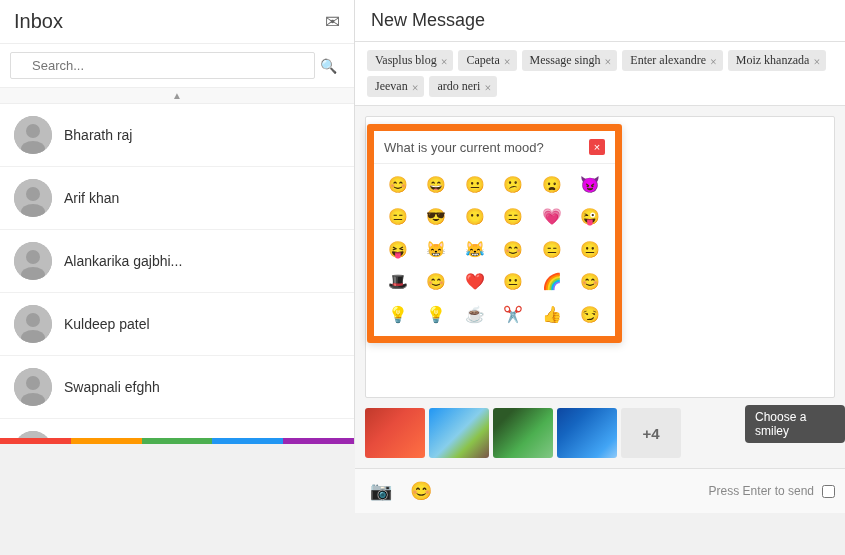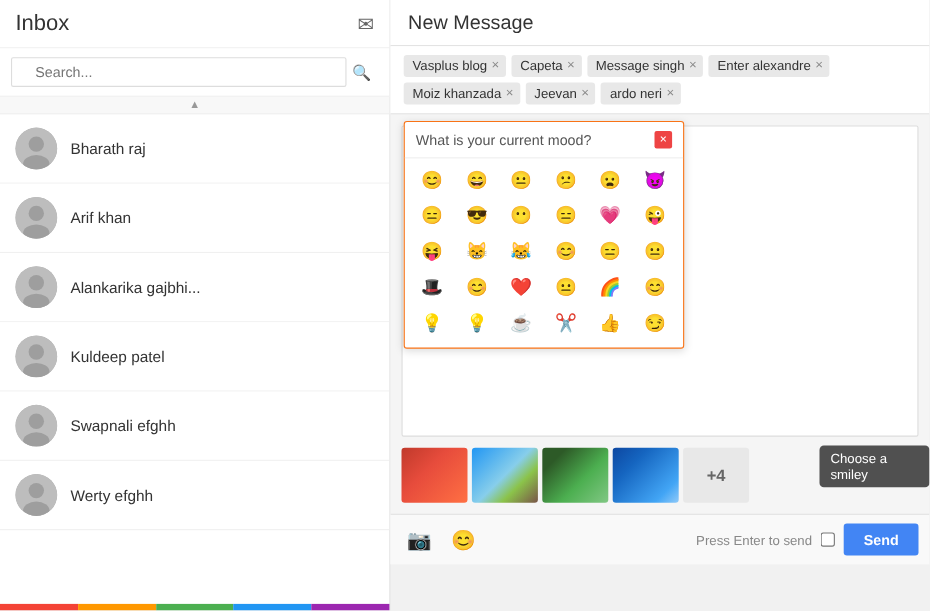--- a/index.html
+++ b/index.html
@@ -6,21 +6,21 @@
     body { font-family: Arial, sans-serif; font-size: 13px; background: #f1f1f1; display: flex; width: 845px; height: 555px; overflow: hidden; }
 
     
     #sidebar {
       width: 355px;
       min-width: 355px;
       background: #fff;
       border-right: 1px solid #ddd;
       display: flex;
       flex-direction: column;
-      height: 555px;
+      height: 444px;
     }
     #sidebar-header {
       display: flex;
       align-items: center;
       justify-content: space-between;
       padding: 10px 14px;
       border-bottom: 1px solid #eee;
       background: #fff;
     }
     #sidebar-title {
@@ -118,43 +118,44 @@
       background: #fff;
       padding: 8px 12px;
       border-bottom: 1px solid #e0e0e0;
       display: flex;
       flex-wrap: wrap;
       gap: 5px;
       align-items: center;
     }
     .recipient-tag {
       display: flex;
-      align-items: flex-start;
+      align-items: flex-end;
       background: #e8e8e8;
       border-radius: 3px;
       padding: 3px 6px 3px 8px;
       font-size: 12px;
       color: #333;
       gap: 4px;
+      font-family: Liberation Serif, serif;
     }
     .tag-close {
       cursor: pointer;
       color: #888;
       font-size: 12px;
       line-height: 1;
     }
 
     
     #mood-popup {
       position: absolute;
-      top: 110px;
+      top: 124px;
       left: 12px;
       width: 255px;
       background: #fff;
-      border: 1px solid #f97316;
+      border: 7px solid #f97316;
       border-radius: 3px;
       box-shadow: 0 2px 8px rgba(0,0,0,0.15);
       z-index: 100;
       padding: 0;
     }
     #mood-header {
       display: flex;
       align-items: center;
       justify-content: space-between;
       padding: 8px 10px;
@@ -495,16 +496,15 @@
   <div id="smiley-tooltip">Choose a smiley</div>
 
   <div id="compose-toolbar">
     <div id="toolbar-left">
       <button class="toolbar-icon-btn" title="Attach photo">📷</button>
       <button class="toolbar-icon-btn" title="Choose a smiley" style="color:#f0b800;">😊</button>
     </div>
     <div id="press-enter-area">
       <span id="press-enter-label">Press Enter to send</span>
       <input type="checkbox" id="enter-checkbox" style="">
-      <button id="send-btn">Send</button>
     </div>
   </div>
 </div>
 
 </body></html>

